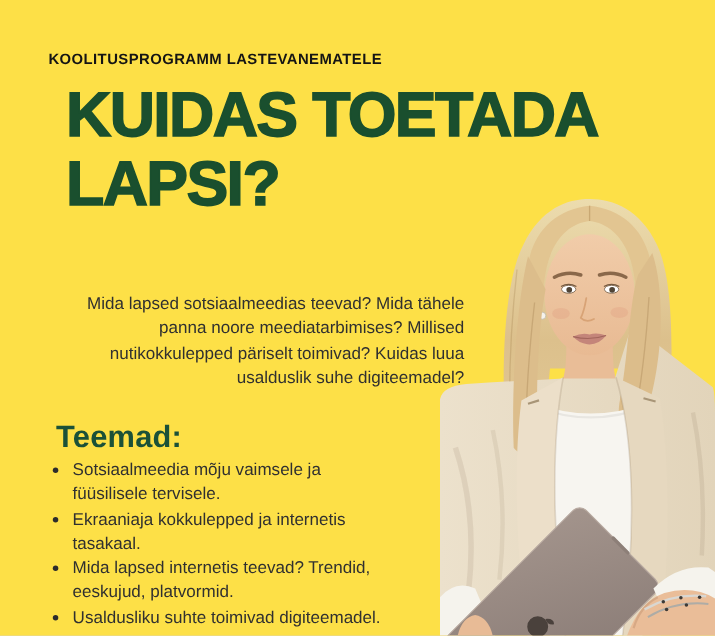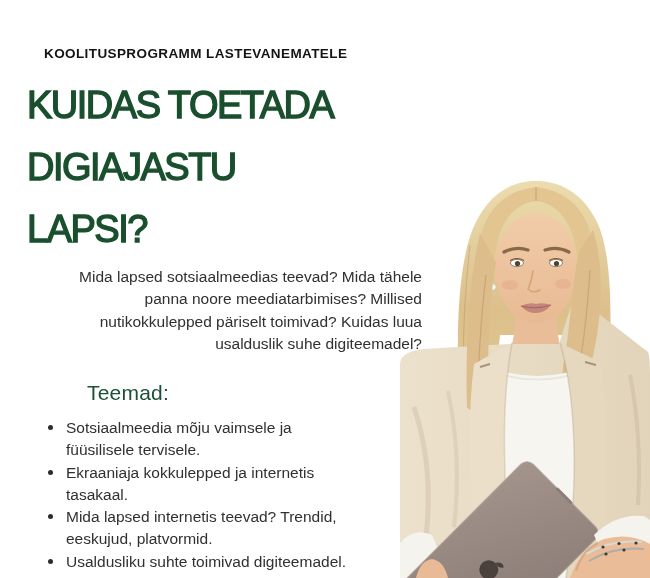--- a/index.html
+++ b/index.html
@@ -1,45 +1,44 @@
 <!DOCTYPE html>
 <html><head>
 <meta charset="utf-8">
 <style>
   html,body{margin:0;padding:0;background:#d8d4c8;}
   .poster{
     position:relative;
     width:650px;height:578px;
-    background:#ffffff;
+    background:#fde047;
     overflow:hidden;
     font-family:"Liberation Sans", sans-serif;
   }
   .kicker{
     position:absolute;left:44px;top:46px;
     font-size:13.5px;font-weight:700;color:#141414;
     letter-spacing:.4px;
   }
   .title{
-    position:absolute;left:27px;top:74px;
+    position:absolute;left:60px;top:74px;
     color:#1a4f2e;
-    font-weight:400;
-    font-size:38px;
+    font-weight:700;
+    font-size:57px;
     line-height:62px;
     letter-spacing:-1.5px;
     -webkit-text-stroke:1.4px #1a4f2e;
   }
   .intro{
     position:absolute;left:44px;top:266px;width:378px;
     font-size:15.5px;line-height:22.3px;color:#303030;text-align:right;
   }
   .topics-heading{
     position:absolute;left:51px;top:381px;
-    font-size:21px;font-weight:400;color:#1b5138;
+    font-size:28px;font-weight:700;color:#1b5138;
     letter-spacing:.2px;
-    margin-left:36px;
   }
   .topics{
     position:absolute;left:44px;top:417px;width:318px;
     margin:0;padding:0;list-style:none;
     font-size:15.5px;line-height:22.3px;color:#303030;
   }
   .topics li{position:relative;padding-left:22px;}
   .topics li .dot{
     position:absolute;left:4px;top:8px;
     width:5px;height:5px;border-radius:50%;
@@ -52,21 +51,20 @@
 </style>
 </head>
 <body>
 
 <div class="poster">
 
   <div class="kicker">KOOLITUSPROGRAMM LASTEVANEMATELE</div>
 
   <div class="title">
     <div>KUIDAS TOETADA</div>
-    <div>DIGIAJASTU</div>
     <div>LAPSI?</div>
   </div>
 
   <div class="intro">Mida lapsed sotsiaalmeedias teevad? Mida tähele panna noore meediatarbimises? Millised nutikokkulepped päriselt toimivad? Kuidas luua usalduslik suhe digiteemadel?</div>
 
   <div class="topics-heading">Teemad:</div>
 
   <ul class="topics">
     <li><span class="dot"></span><span>Sotsiaalmeedia mõju vaimsele ja füüsilisele tervisele.</span></li>
     <li><span class="dot"></span><span>Ekraaniaja kokkulepped ja internetis tasakaal.</span></li>

